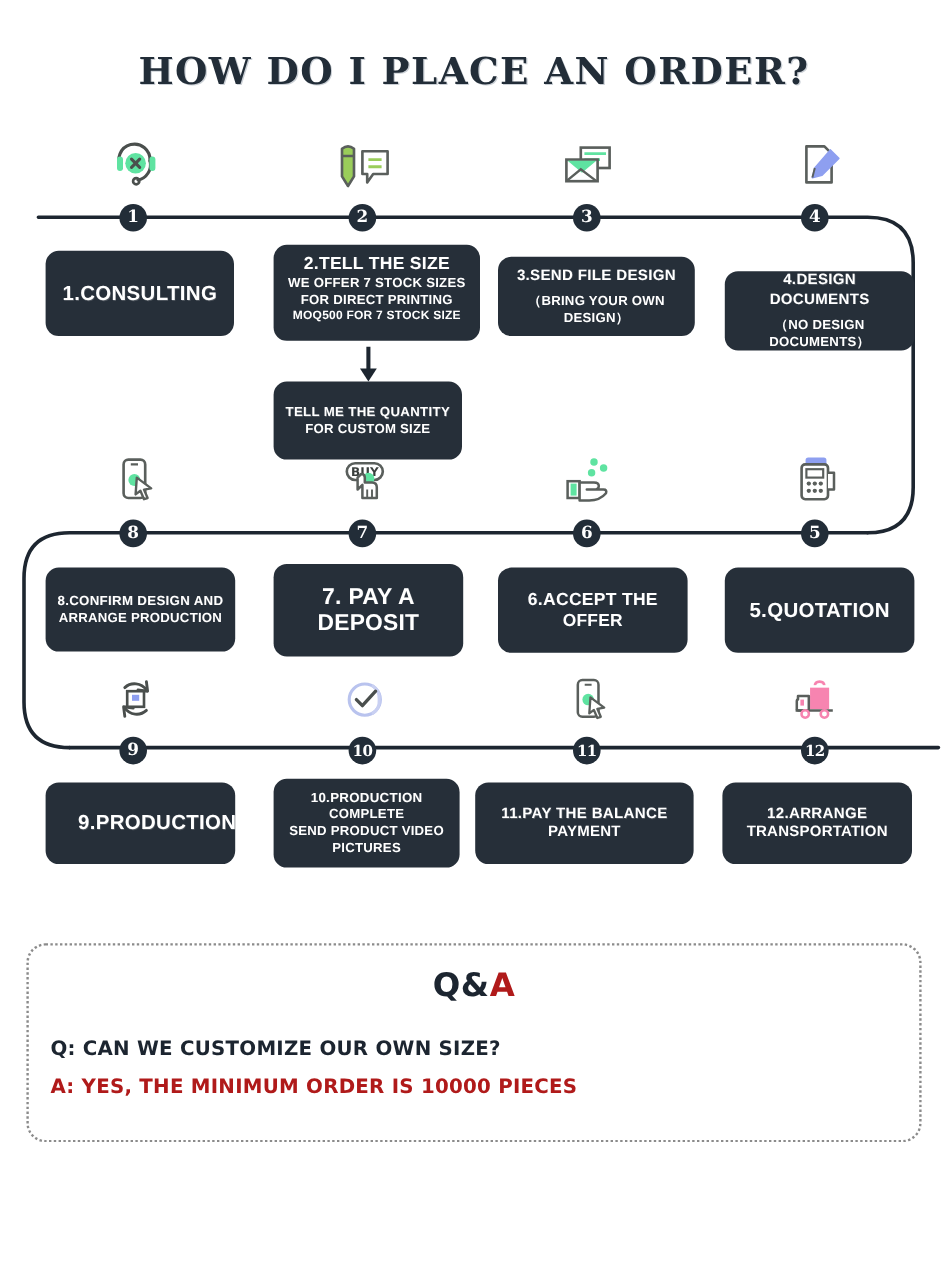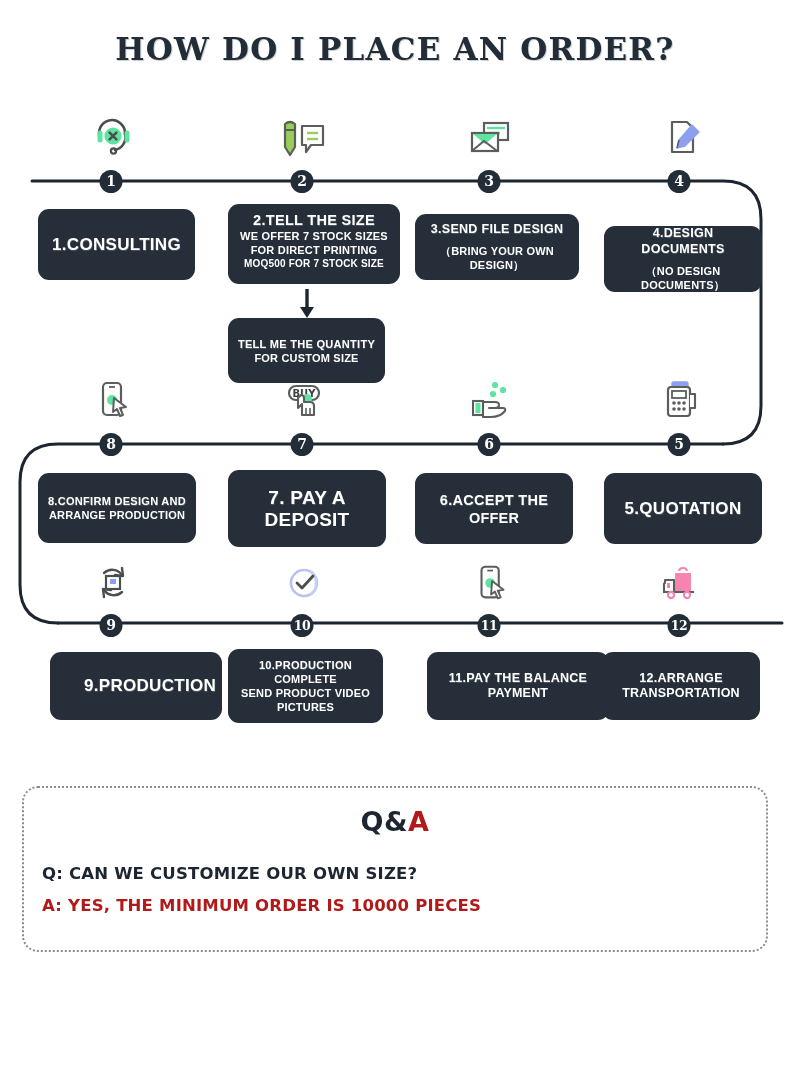--- a/index.html
+++ b/index.html
@@ -17,21 +17,21 @@
   #stage {
     position: absolute;
     left: 0; top: 0;
     width: 790px;
     height: 1069px;
   }
 
   
   .title {
     position: absolute;
-    left: 0; top: 31px;
+    left: 0; top: 42px;
     width: 790px;
     text-align: center;
     font-family: "DejaVu Serif", serif;
     font-weight: bold;
     font-size: 31px;
     letter-spacing: 1.2px;
     color: #222d38;
     text-shadow: 1px 1px 0 rgba(160,170,180,0.55);
   }
 
@@ -372,32 +372,32 @@
         <path d="M8 19 h9 v12 h-9 q-1 0 -1 -1 v-7 q0 -1 1 -1 z" fill="#ffffff" stroke="#5a5f5c" stroke-width="2.1" stroke-linejoin="round"></path>
         <rect x="10" y="22" width="3" height="5" fill="#f784b0"></rect>
         <line x1="6" y1="31" x2="37" y2="31" stroke="#5a5f5c" stroke-width="2.1"></line>
         <circle cx="14" cy="34" r="3.1" fill="#ffffff" stroke="#f784b0" stroke-width="2.1"></circle>
         <circle cx="30" cy="34" r="3.1" fill="#ffffff" stroke="#f784b0" stroke-width="2.1"></circle>
       </svg>
     </div>
     <div class="step-circle wide" style="top:57px;">12</div>
   </div>
 
-  <div class="box" style="left:50px; top:652px; width:172px; height:68px;padding-left:36px;">
+  <div class="box" style="left:38px; top:652px; width:158px; height:68px;padding-left:36px;">
     <div class="l1 big-label">9.PRODUCTION</div>
   </div>
 
   <div class="box" style="left:228px; top:649px; width:155px; height:74px;">
     <div class="l1 xs-label">10.PRODUCTION</div>
     <div class="l2 xs-label">COMPLETE</div>
     <div class="l3 xs-label">SEND PRODUCT VIDEO</div>
     <div class="l4 xs-label">PICTURES</div>
   </div>
 
-  <div class="box" style="left:427px; top:652px; width:182px; height:68px;">
+  <div class="box" style="left:396px; top:652px; width:182px; height:68px;">
     <div class="l1 sm-label">11.PAY THE BALANCE</div>
     <div class="l2 sm-label">PAYMENT</div>
   </div>
 
   <div class="box" style="left:602px; top:652px; width:158px; height:68px;">
     <div class="l1 sm-label">12.ARRANGE</div>
     <div class="l2 sm-label">TRANSPORTATION</div>
   </div>
 
   <div class="qa-panel">

